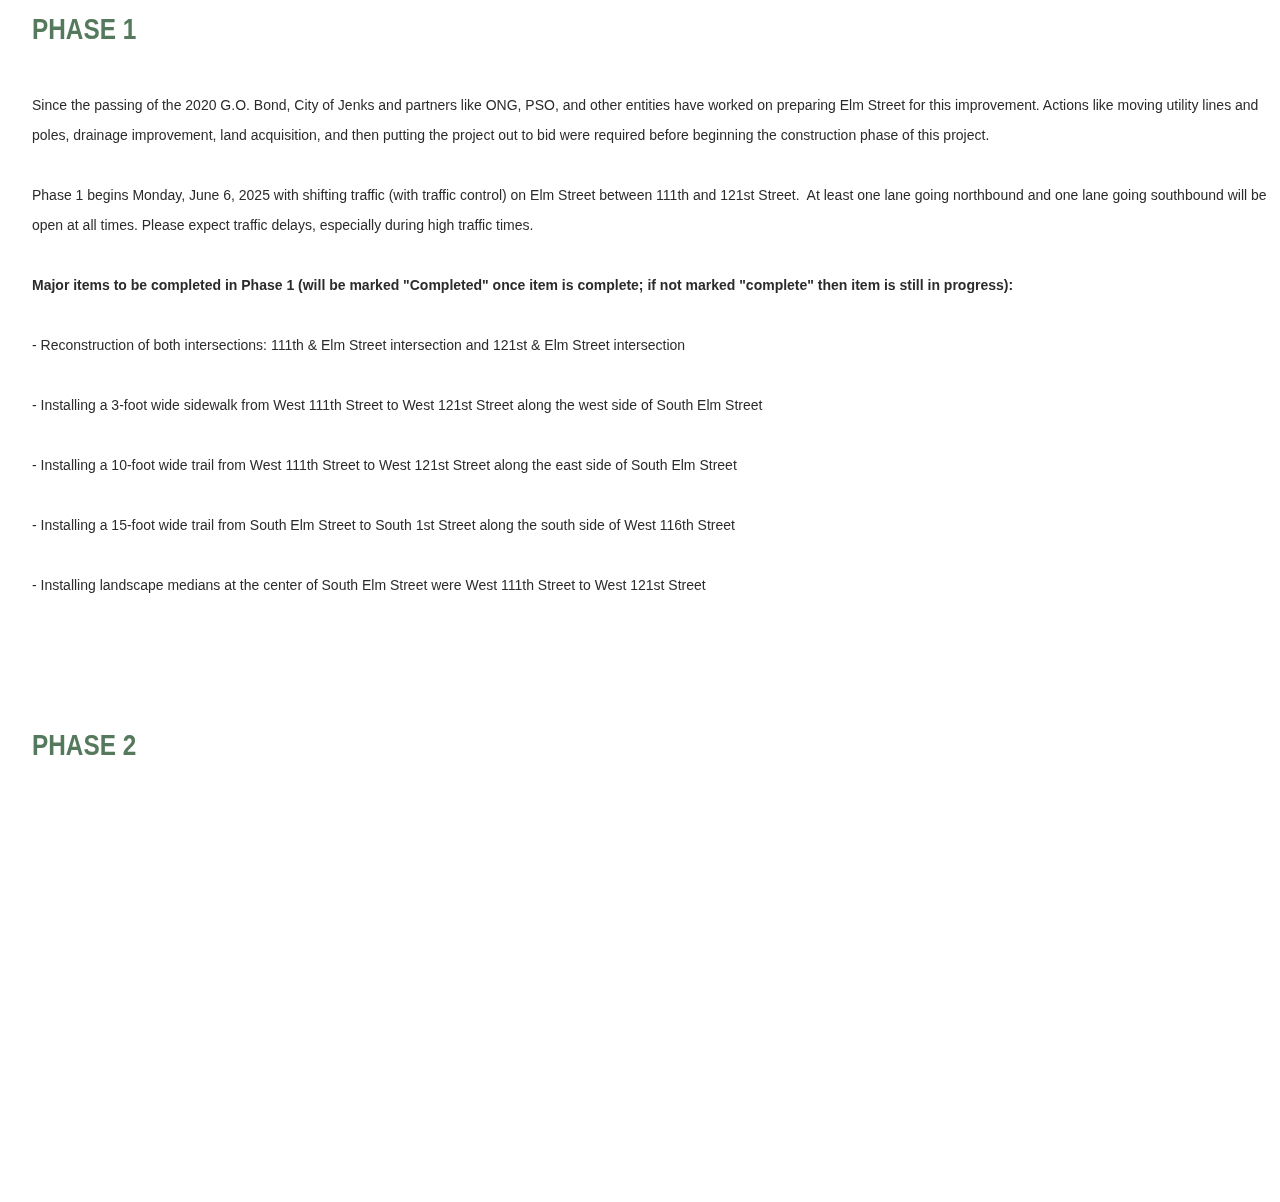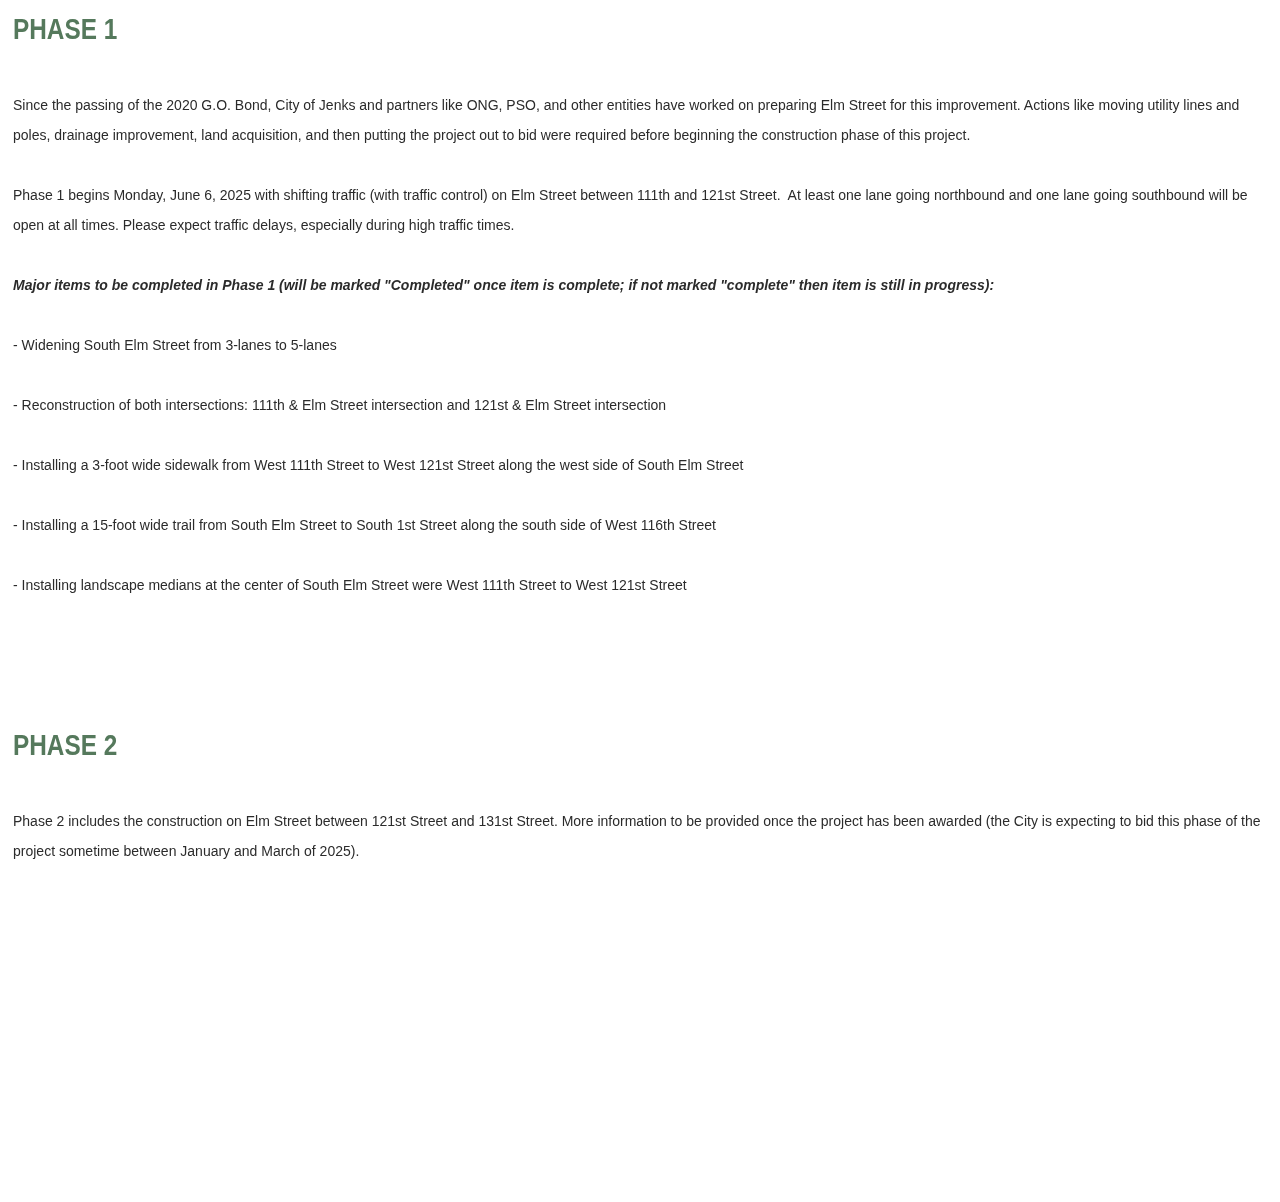--- a/index.html
+++ b/index.html
@@ -1,15 +1,15 @@
 <!DOCTYPE html>
 <html><head>
 <meta charset="utf-8">
 <style>
-  * { box-sizing: border-box; }
+  * { box-sizing: border-box; margin-left: 19px; }
   html, body { margin: 0; padding: 0; }
   body {
     width: 1280px;
     min-height: 1202px;
     background: #FFFFFF;
     color: #2B2B2B;
     font-family: "Liberation Sans", "DejaVu Sans", sans-serif;
     padding: 14px 13px 6px 13px;
   }
   h2.section-heading {
@@ -21,41 +21,40 @@
     transform: scaleX(0.84);
     transform-origin: left center;
     white-space: nowrap;
   }
   p.body-text {
     font-size: 14px;
     line-height: 30px;
     margin: 0 0 30px 0;
     white-space: pre-wrap;
   }
-  p.bold { font-weight: 700; font-style: italic; }
+  p.bold { font-weight: 700; }
   .section-spacer { height: 100px; }
 </style>
 </head>
 <body>
 
 <section>
   <h2 class="section-heading">PHASE 1</h2>
 
   <p class="body-text">Since the passing of the 2020 G.O. Bond, City of Jenks and partners like ONG, PSO, and other entities have worked on preparing Elm Street for this improvement. Actions like moving utility lines and poles, drainage improvement, land acquisition, and then putting the project out to bid were required before beginning the construction phase of this project.</p>
 
   <p class="body-text">Phase 1 begins Monday, June 6, 2025 with shifting traffic (with traffic control) on Elm Street between 111th and 121st Street.  At least one lane going northbound and one lane going southbound will be open at all times. Please expect traffic delays, especially during high traffic times.</p>
 
   <p class="body-text bold">Major items to be completed in Phase 1 (will be marked "Completed" once item is complete; if not marked "complete" then item is still in progress):</p>
 
-  <p class="body-text">- Widening South Elm Street from 3-lanes to 5-lanes</p>
   <p class="body-text">- Reconstruction of both intersections: 111th &amp; Elm Street intersection and 121st &amp; Elm Street intersection</p>
   <p class="body-text">- Installing a 3-foot wide sidewalk from West 111th Street to West 121st Street along the west side of South Elm Street</p>
+  <p class="body-text">- Installing a 10-foot wide trail from West 111th Street to West 121st Street along the east side of South Elm Street</p>
   <p class="body-text">- Installing a 15-foot wide trail from South Elm Street to South 1st Street along the south side of West 116th Street</p>
   <p class="body-text">- Installing landscape medians at the center of South Elm Street were West 111th Street to West 121st Street</p>
 </section>
 
 <div class="section-spacer"></div>
 
 <section>
   <h2 class="section-heading">PHASE 2</h2>
 
-  <p class="body-text">Phase 2 includes the construction on Elm Street between 121st Street and 131st Street. More information to be provided once the project has been awarded (the City is expecting to bid this phase of the project sometime between January and March of 2025).</p>
 </section>
 
 </body></html>

